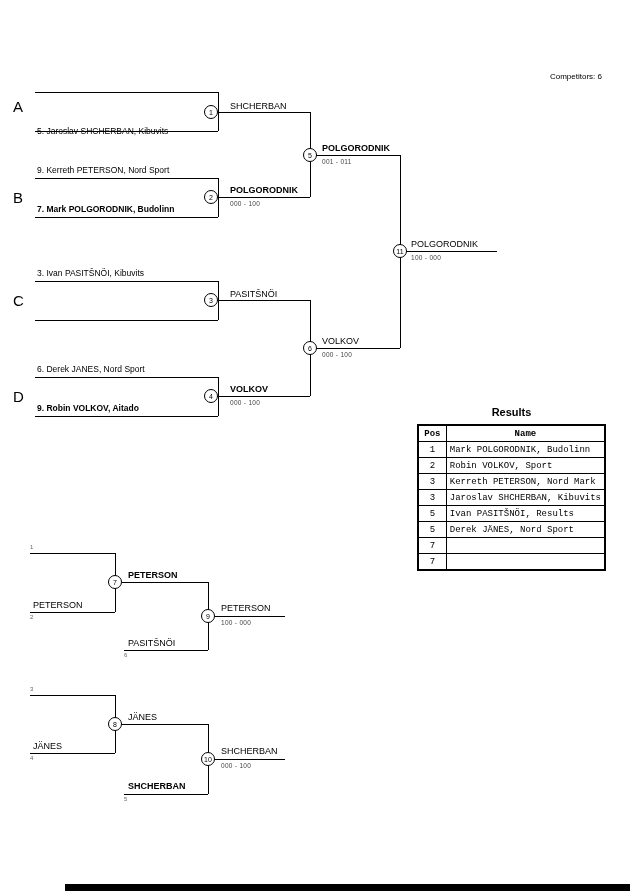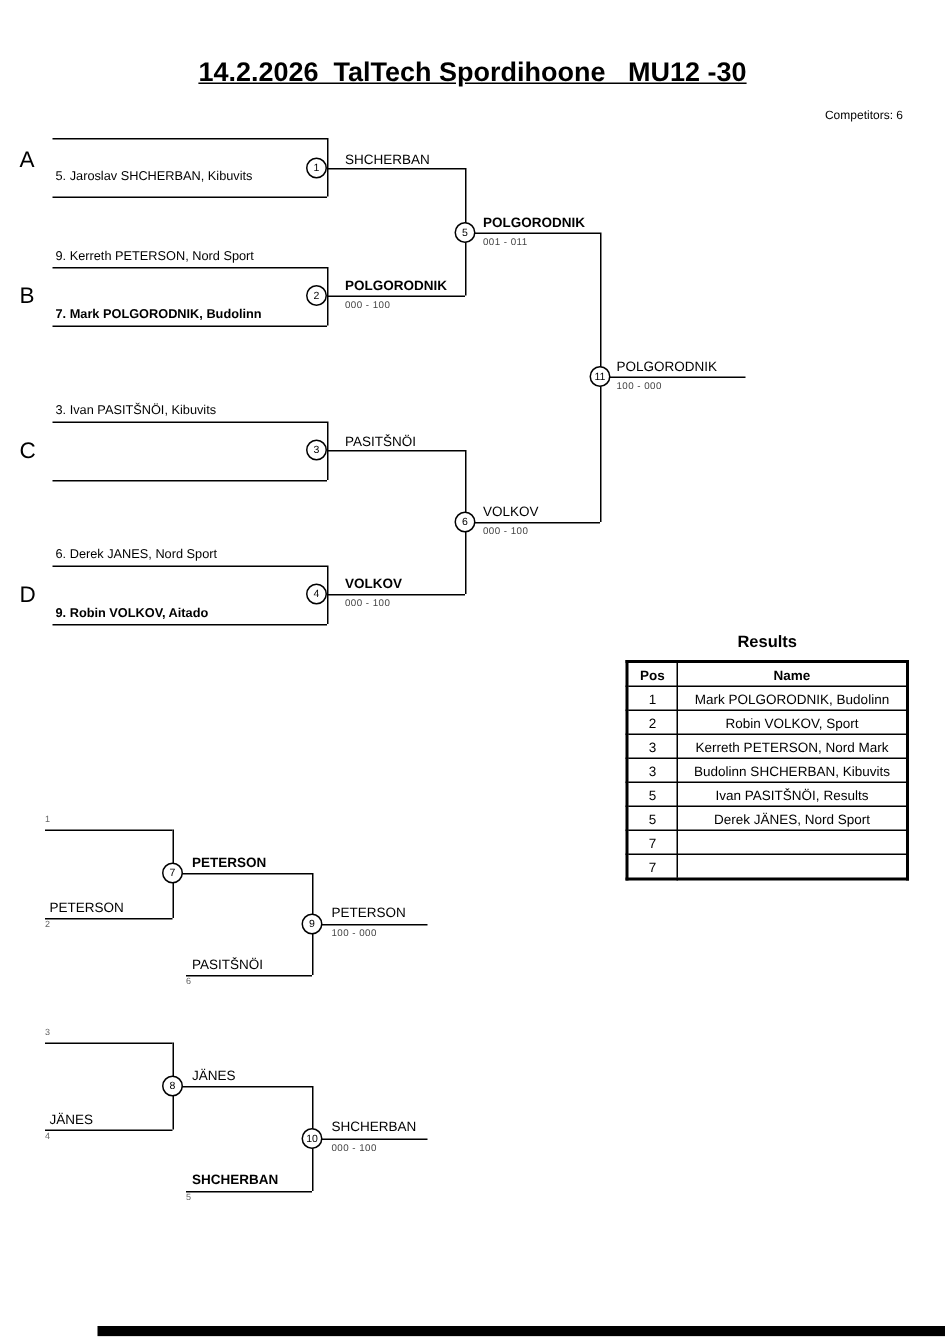--- a/index.html
+++ b/index.html
@@ -15,37 +15,36 @@
   .entry { font-size:8.5px; }
   .win { font-size:9px; }
   .b { font-weight:700; }
   .score { font-size:6.5px; color:#444; letter-spacing:0.3px; }
   .seed { font-size:6px; color:#666; }
   .hl { position:absolute; height:0; border-top:1px solid #000; }
   .vl { position:absolute; width:0; border-left:1px solid #000; }
   .circ { position:absolute; box-sizing:border-box; width:14px; height:14px; border:1px solid #000;
           border-radius:50%; background:#fff; font-size:7px; display:flex; align-items:center;
           justify-content:center; z-index:2; }
-  .results { position:absolute; left:417px; top:422px; width:189px; }
+  .results { position:absolute; left:417px; top:406px; width:189px; }
   .results-title { font-size:11px; font-weight:700; text-align:center; margin-bottom:6px; }
   .results table { border-collapse:collapse; width:189px; }
   .results table { border:2px solid #000; }
   .results th, .results td { border:1px solid #000; font-size:9px; height:15px; padding:0 3px;
-                             overflow:hidden; white-space:nowrap; }
+                             overflow:hidden; white-space:nowrap;font-family:Liberation Mono, monospace; }
   .results th { font-weight:700; text-align:center; }
   .results td.pos { width:26px; text-align:center; }
-  .results td.name { text-align:center; }
+  .results td.name { text-align:left; }
   .bottombar { position:absolute; left:65px; top:884px; width:565px; height:7px; background:#000; }
 </style>
 </head>
 <body>
 
 <div class="page">
 
-  <div class="t title">14.2.2026  TalTech Spordihoone   MU12 -30</div>
   <div class="t competitors">Competitors: 6</div>
 
   <div class="t sec" style="left:13px;top:98px">A</div>
   <div class="t sec" style="left:13px;top:189px">B</div>
   <div class="t sec" style="left:13px;top:292px">C</div>
   <div class="t sec" style="left:13px;top:388px">D</div>
 
   <div class="hl" style="left:35px;top:92px;width:183px"></div>
   <div class="hl" style="left:35px;top:131px;width:183px"></div>
   <div class="vl" style="left:218px;top:92px;height:39px"></div>
@@ -68,21 +67,21 @@
   <div class="hl" style="left:35px;top:416px;width:183px"></div>
   <div class="vl" style="left:218px;top:377px;height:39px"></div>
   <div class="hl" style="left:218px;top:396px;width:92px"></div>
 
   <div class="vl" style="left:310px;top:300px;height:96px"></div>
   <div class="hl" style="left:310px;top:348px;width:90px"></div>
 
   <div class="vl" style="left:400px;top:155px;height:193px"></div>
   <div class="hl" style="left:400px;top:251px;width:97px"></div>
 
-  <div class="t entry" style="left:37px;top:113px">5. Jaroslav SHCHERBAN, Kibuvits</div>
+  <div class="t entry" style="left:37px;top:127px">5. Jaroslav SHCHERBAN, Kibuvits</div>
   <div class="t entry" style="left:37px;top:166px">9. Kerreth PETERSON, Nord Sport</div>
   <div class="t entry b" style="left:37px;top:205px">7. Mark POLGORODNIK, Budolinn</div>
   <div class="t entry" style="left:37px;top:269px">3. Ivan PASITŠNÖI, Kibuvits</div>
   <div class="t entry" style="left:37px;top:365px">6. Derek JANES, Nord Sport</div>
   <div class="t entry b" style="left:37px;top:404px">9. Robin VOLKOV, Aitado</div>
 
   <div class="circ" style="left:204px;top:105px">1</div>
   <div class="circ" style="left:204px;top:190px">2</div>
   <div class="circ" style="left:204px;top:293px">3</div>
   <div class="circ" style="left:204px;top:389px">4</div>
@@ -120,21 +119,21 @@
         <tr>
             <td class="pos">2</td>
             <td class="name">Robin VOLKOV, Sport</td>
           </tr>
         <tr>
             <td class="pos">3</td>
             <td class="name">Kerreth PETERSON, Nord Mark</td>
           </tr>
         <tr>
             <td class="pos">3</td>
-            <td class="name">Budolinn SHCHERBAN, Kibuvits</td>
+            <td class="name">Jaroslav SHCHERBAN, Kibuvits</td>
           </tr>
         <tr>
             <td class="pos">5</td>
             <td class="name">Ivan PASITŠNÖI, Results</td>
           </tr>
         <tr>
             <td class="pos">5</td>
             <td class="name">Derek JÄNES, Nord Sport</td>
           </tr>
         <tr>

